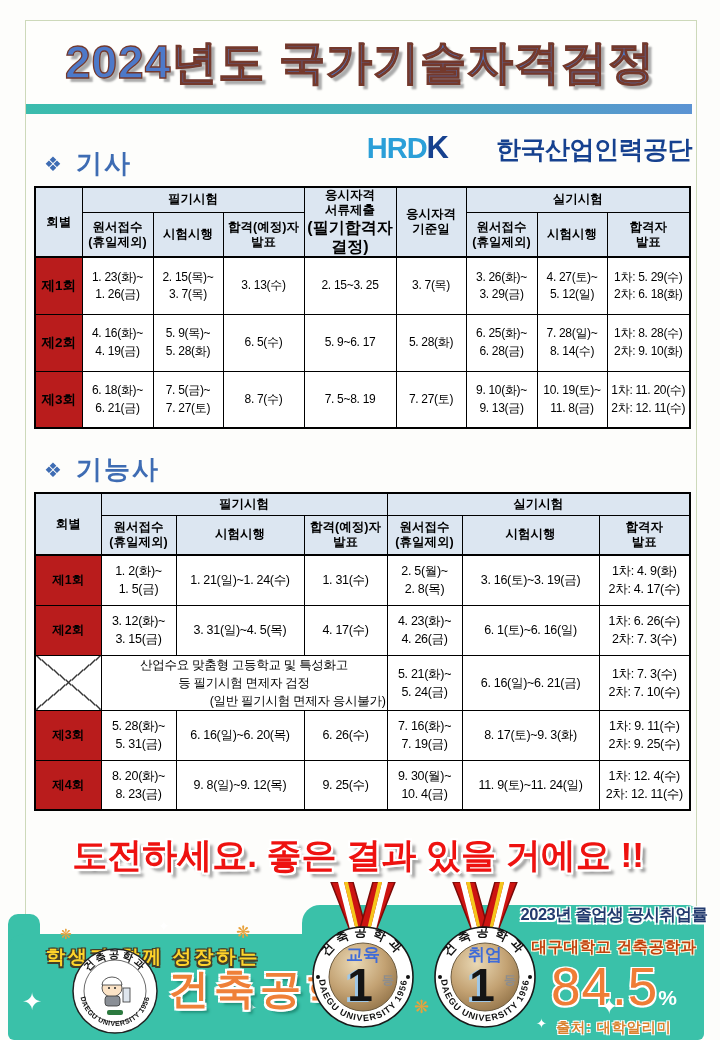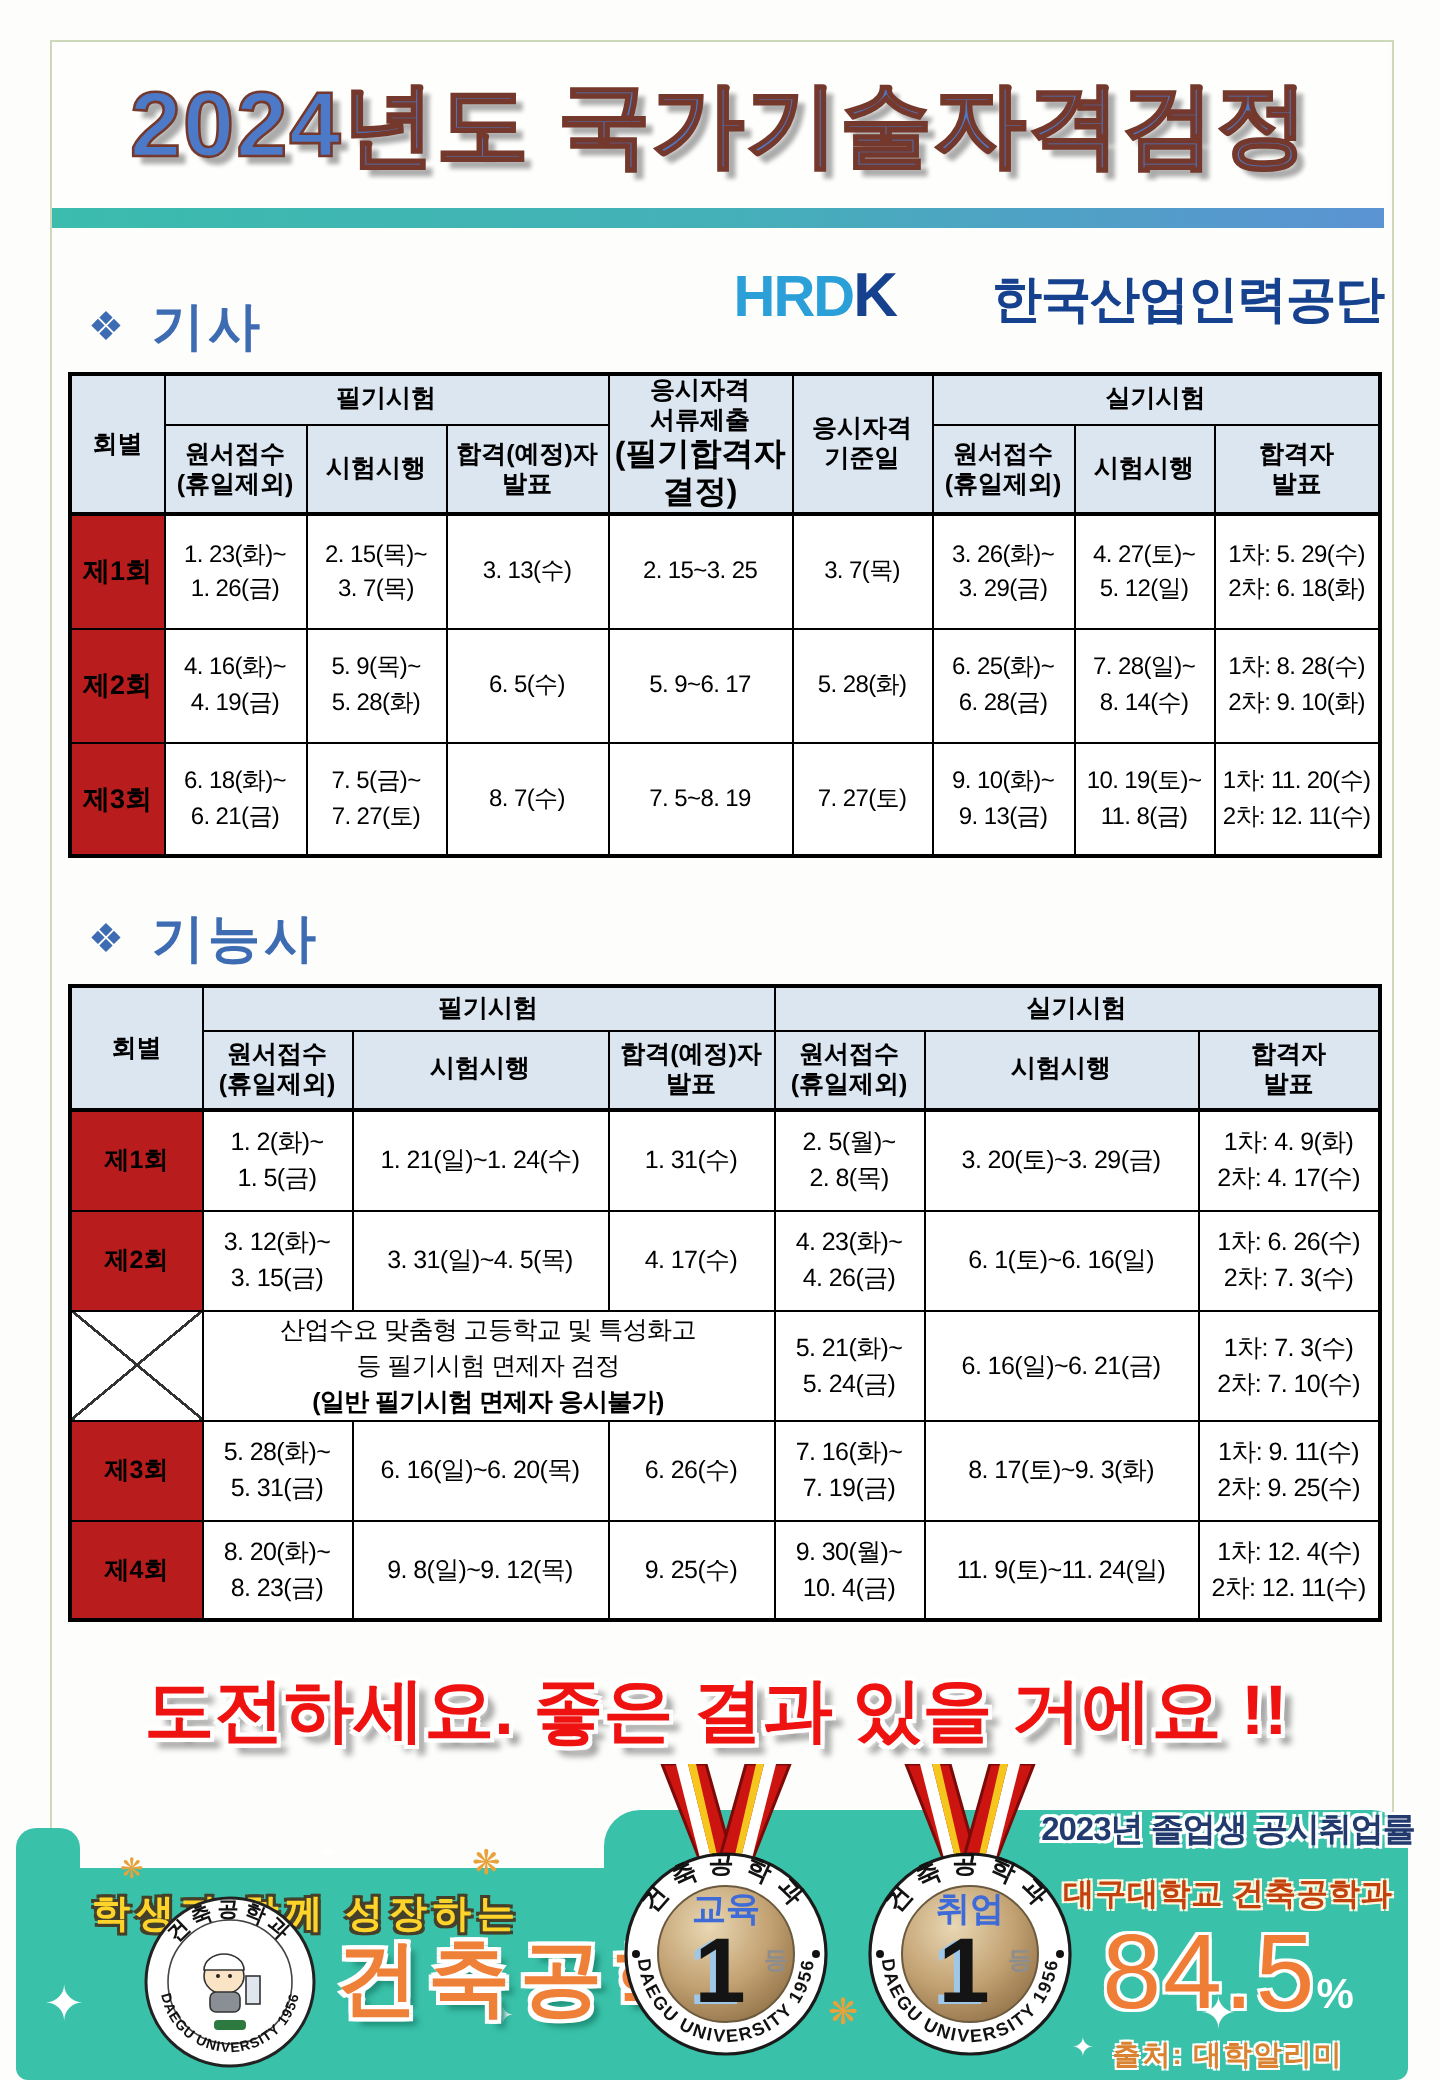--- a/index.html
+++ b/index.html
@@ -36,21 +36,21 @@
   table.sched th{background:#dce6f1;font-size:12.5px;font-weight:bold;line-height:1.2;}
   table.sched td{font-size:12px;letter-spacing:-0.3px;line-height:1.45;color:#000;}
   table.sched td.round{background:#b91c1c;font-size:13.5px;font-weight:bold;letter-spacing:0;}
   .hb{border-bottom:2px solid #000 !important;}
   #t1{left:34px;top:186px;width:655px;}
   #t1 tr.r1{height:20px;} #t1 tr.r2{height:36px;} #t1 tr.d{height:57px;}
   #t2{left:34px;top:492px;width:655px;}
   #t2 tr.r1{height:22px;} #t2 tr.r2{height:40px;} #t2 tr.d{height:50px;}
   #t2 td{font-size:12.5px;}
   th .note{display:block;font-size:16px;font-weight:bold;}
-  td .boldline{display:block;font-weight:bold;}
+  td .boldline{display:block;font-weight:normal;text-align:right;}
   td.xcell{background:
       linear-gradient(to top right,transparent calc(50% - 0.7px),#333 calc(50% - 0.7px),#333 calc(50% + 0.7px),transparent calc(50% + 0.7px)),
       linear-gradient(to bottom right,transparent calc(50% - 0.7px),#333 calc(50% - 0.7px),#333 calc(50% + 0.7px),transparent calc(50% + 0.7px));}
   td.spec{font-size:12.5px;letter-spacing:-0.5px;}
 
   
   .slogan{left:0;top:832px;width:716px;text-align:center;font-size:35px;font-weight:900;letter-spacing:0px;color:#ee1210;
     text-shadow:-2px -2px 0 #fff,2px -2px 0 #fff,-2px 2px 0 #fff,2px 2px 0 #fff,0 -2px 0 #fff,0 2px 0 #fff,-2px 0 0 #fff,2px 0 0 #fff,5px 5px 3px #9a9a9a;}
 
   
@@ -222,21 +222,21 @@
 발표</th>
   </tr>
   <tr class="d">
     <td class="round">제1회</td>
     <td class="ml">1. 2(화)~
 1. 5(금)</td>
     <td>1. 21(일)~1. 24(수)</td>
     <td>1. 31(수)</td>
     <td class="ml">2. 5(월)~
 2. 8(목)</td>
-    <td>3. 20(토)~3. 29(금)</td>
+    <td>3. 16(토)~3. 19(금)</td>
     <td class="ml">1차: 4. 9(화)
 2차: 4. 17(수)</td>
   </tr>
   <tr class="d">
     <td class="round">제2회</td>
     <td class="ml">3. 12(화)~
 3. 15(금)</td>
     <td>3. 31(일)~4. 5(목)</td>
     <td>4. 17(수)</td>
     <td class="ml">4. 23(화)~

